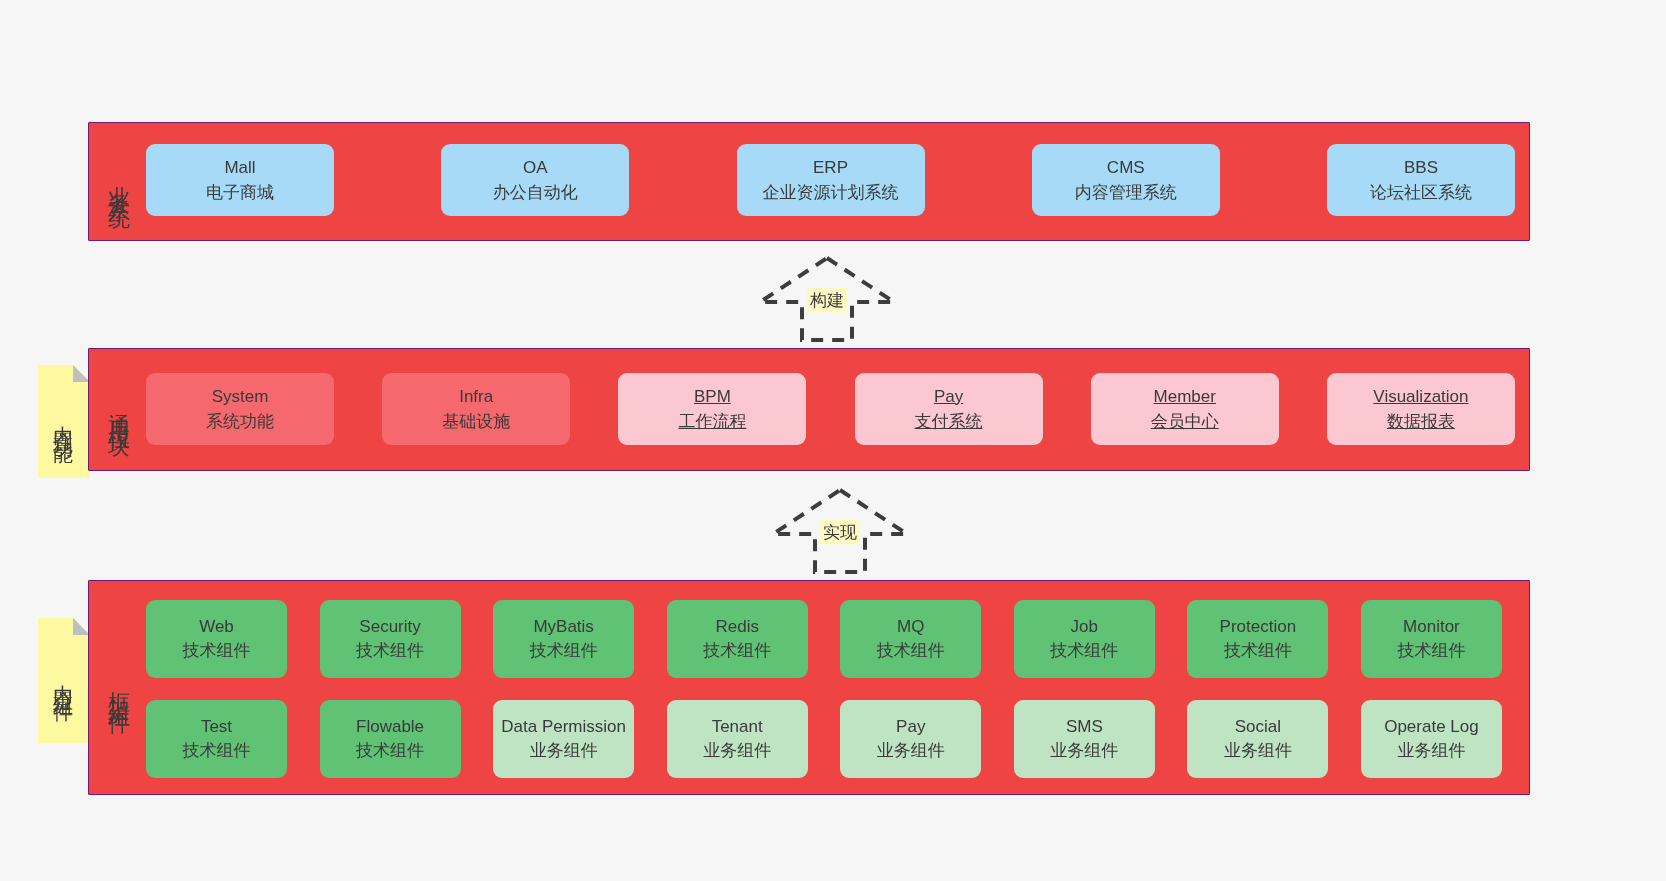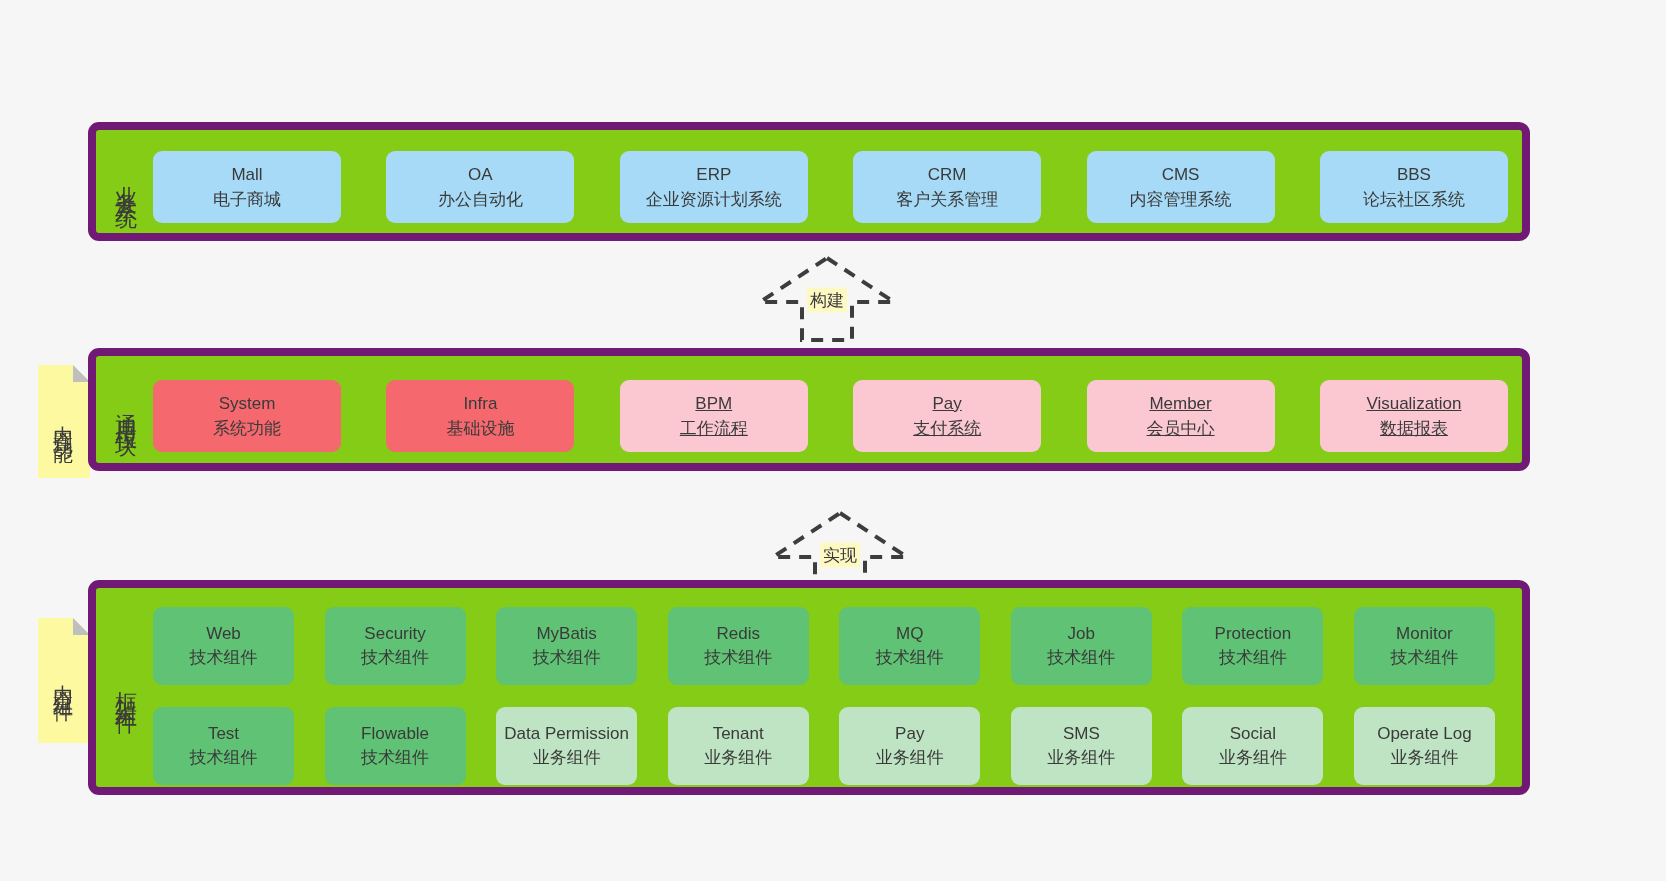--- a/index.html
+++ b/index.html
@@ -3,21 +3,21 @@
 <meta charset="utf-8">
 <style>
   html,body{margin:0;padding:0;}
   body{
     width:1666px;height:881px;position:relative;overflow:hidden;
     background:#f6f6f6;color:#3a3a3a;
     font-family:"Liberation Sans","DejaVu Sans",sans-serif;
   }
   .panel{
     position:absolute;left:88px;width:1442px;box-sizing:border-box;
-    background:#84cc16;border:8px solid #701a75;border-radius:11px;z-index:1;
+    background:#ef4444;border:1px solid #701a75;border-radius:1px;z-index:1;
   }
   #panel-business{top:122px;height:119px;}
   #panel-modules{top:348px;height:123px;}
   #panel-components{top:580px;height:215px;}
   .panel-label{
     position:absolute;left:15px;top:50%;transform:translateY(-50%);
     writing-mode:vertical-rl;text-orientation:upright;
     font-size:22px;letter-spacing:7px;white-space:nowrap;
   }
   .boxes-row{
@@ -58,21 +58,21 @@
     content:"";position:absolute;top:0;right:0;
     border-bottom:17px solid #bfbfbf;border-right:17px solid transparent;
   }
   .sticky-label{
     writing-mode:vertical-rl;text-orientation:upright;
     font-size:20px;letter-spacing:6px;white-space:nowrap;
   }
   .arrow{position:absolute;width:140px;height:88px;z-index:0;}
   .arrow svg{position:absolute;left:0;top:0;}
   #arrow-build{left:757px;top:255px;}
-  #arrow-implement{left:770px;top:510px;}
+  #arrow-implement{left:770px;top:487px;}
   .arrow-label{
     position:absolute;left:50%;top:50%;transform:translate(-50%,-46%);
     background:#fef9c3;font-size:17px;padding:1px 3px;z-index:2;font-family:Liberation Mono, monospace;
   }
 </style>
 </head>
 <body>
 
 <div class="panel" id="panel-business">
   <div class="panel-label">业务系统</div>
@@ -81,24 +81,20 @@
       <div>Mall</div>
       <div>电子商城</div>
     </div>
     <div class="box wide blue">
       <div>OA</div>
       <div>办公自动化</div>
     </div>
     <div class="box wide blue">
       <div>ERP</div>
       <div>企业资源计划系统</div>
-    </div>
-    <div class="box wide blue">
-      <div>CRM</div>
-      <div>客户关系管理</div>
     </div>
     <div class="box wide blue">
       <div>CMS</div>
       <div>内容管理系统</div>
     </div>
     <div class="box wide blue">
       <div>BBS</div>
       <div>论坛社区系统</div>
     </div>
   </div>

